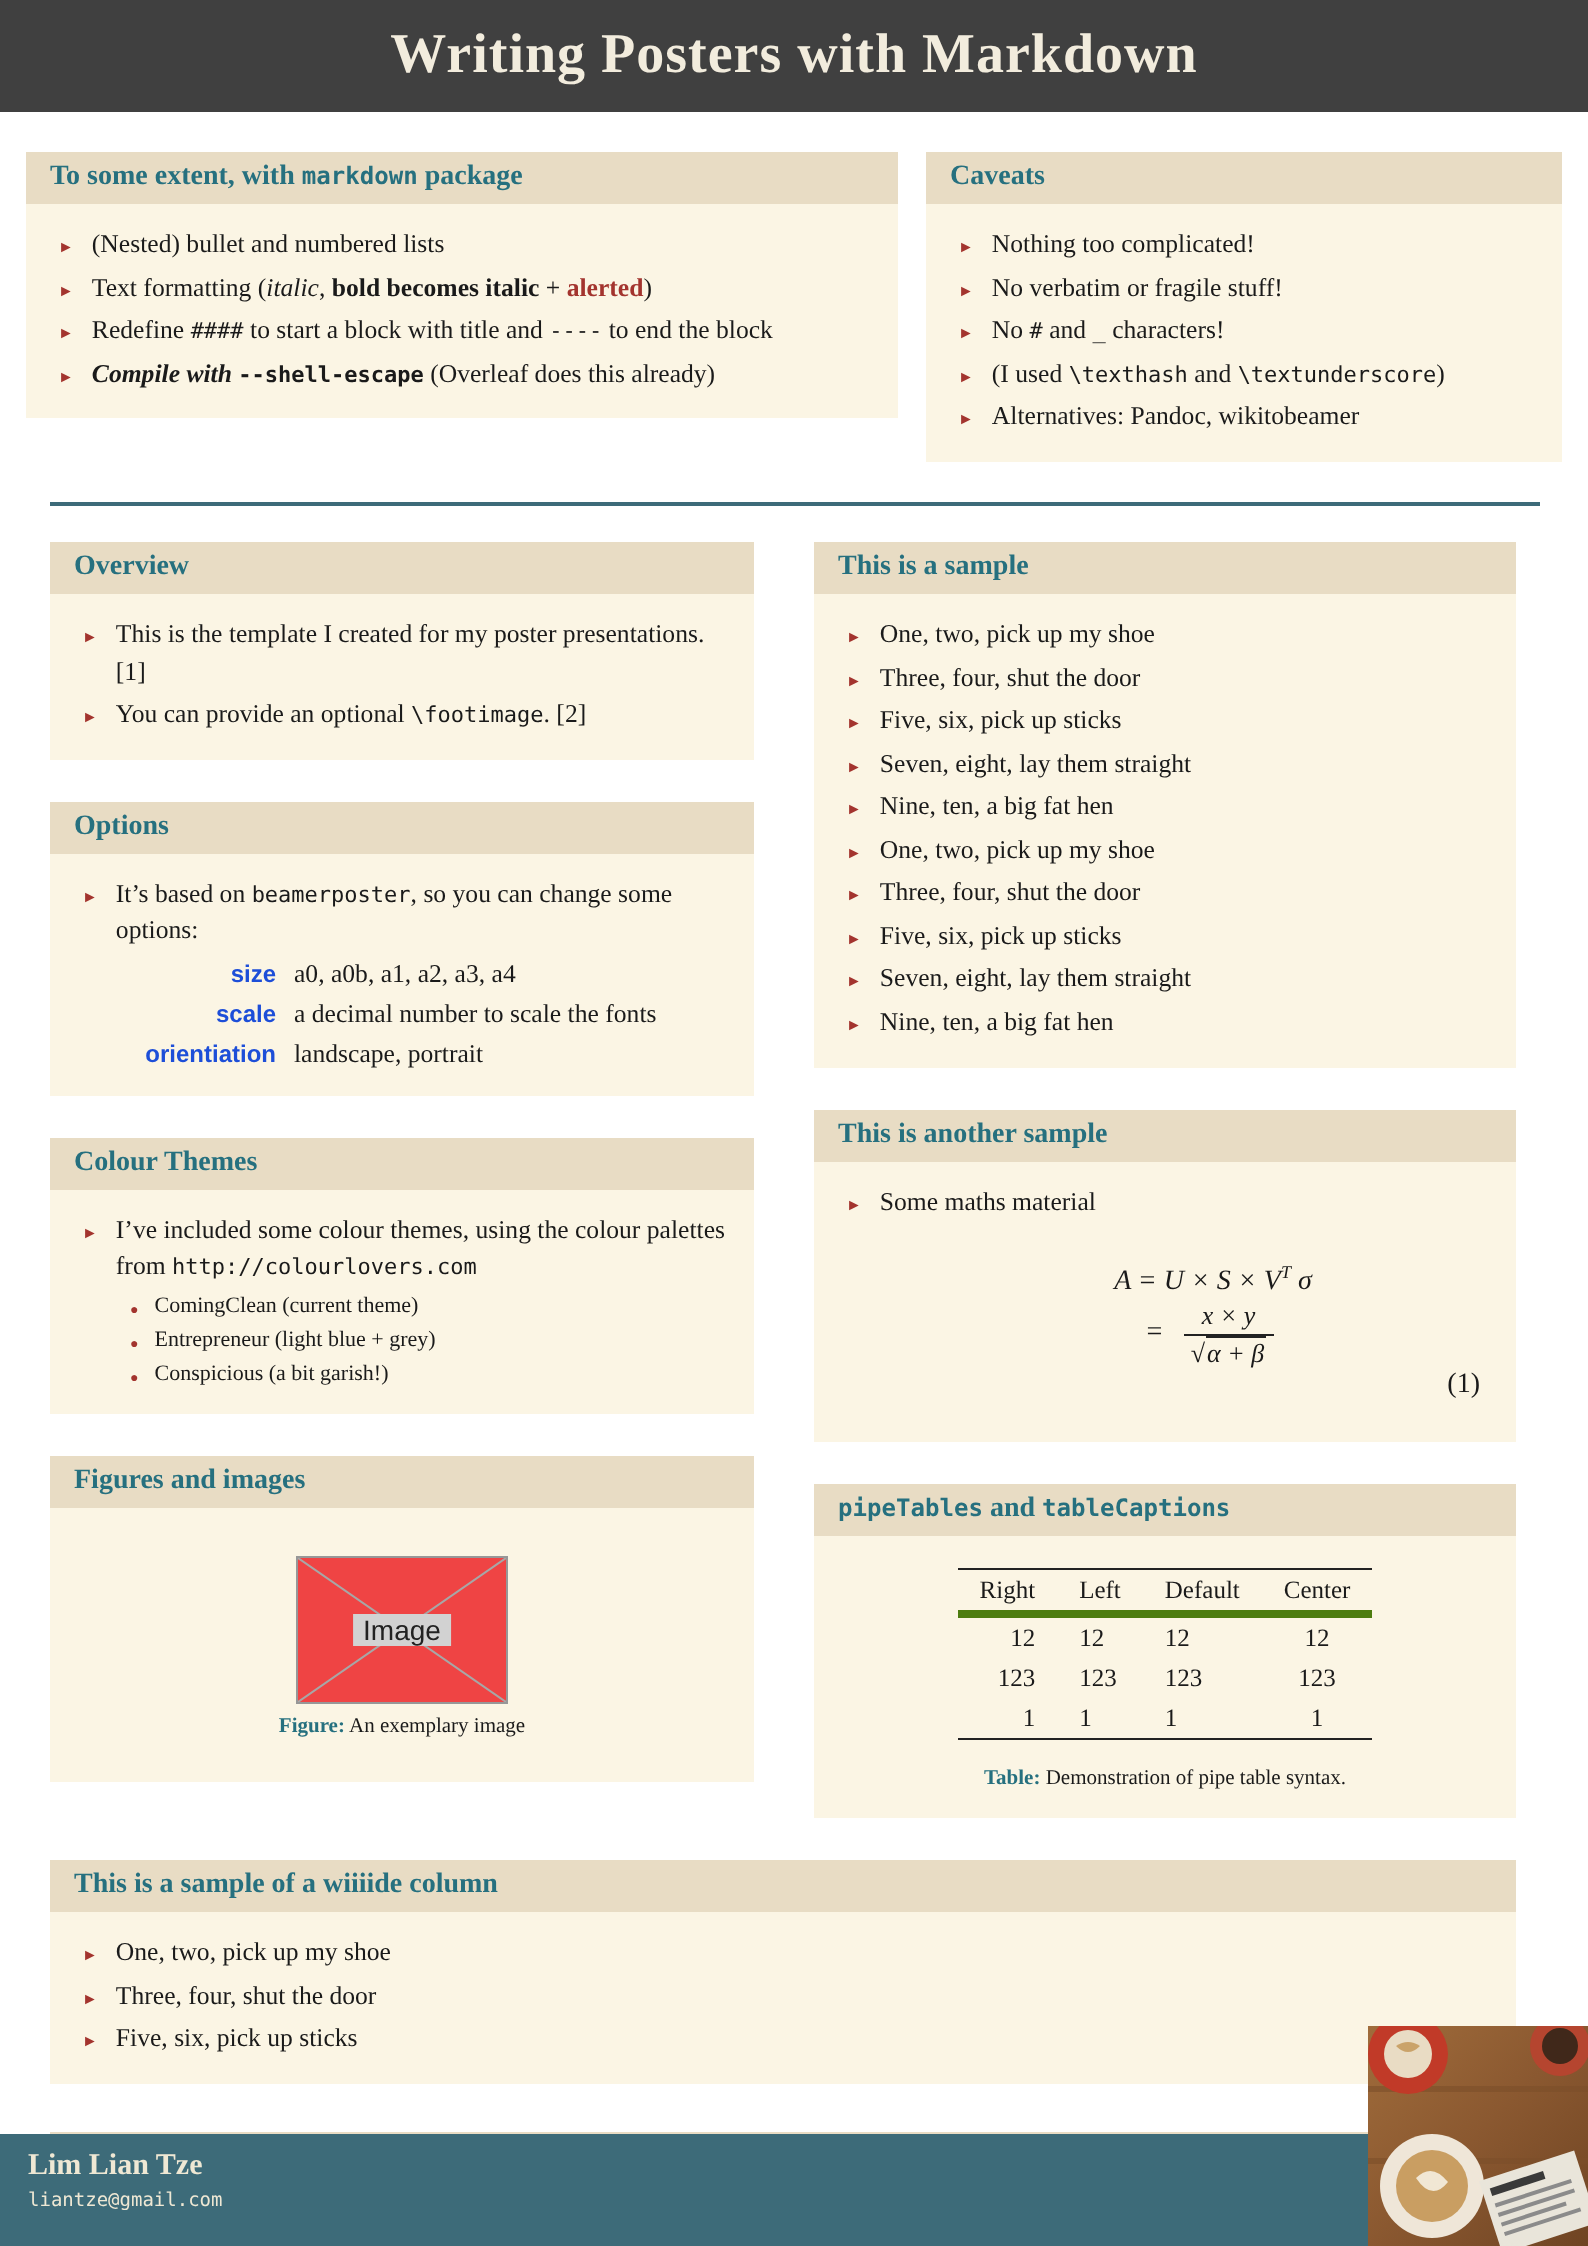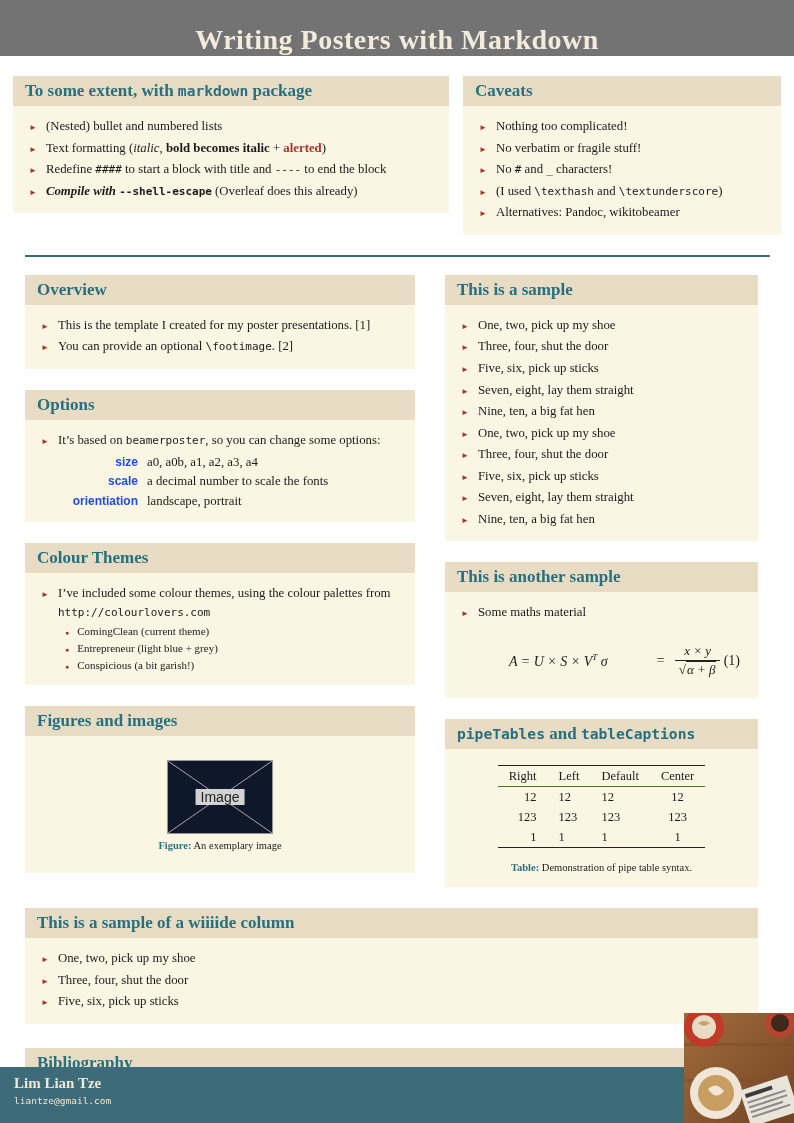--- a/index.html
+++ b/index.html
@@ -2,26 +2,26 @@
 <html><head>
 <meta charset="utf-8">
 <style>
   * { box-sizing: border-box; }
   html,body { margin:0; padding:0; }
   body {
     width:794px; height:1123px; position:relative; overflow:hidden;
     background:#ffffff; font-family:"Liberation Serif", serif; color:#1a1a1a;
   }
   
-  .banner { height:56px; background:#737373; display:flex; align-items:flex-end; justify-content:center; }
+  .banner { height:56px; background:#404040; display:flex; align-items:center; justify-content:center; }
   .banner h1 { margin:0; color:#f2ecdd; font-size:28px; font-weight:bold; letter-spacing:.5px; }
 
   
   .block-title {
-    background:#e8dcc4; color:#26707f; font-weight:bold; font-size:17px;
+    background:#e8dcc4; color:#26707f; font-weight:bold; font-size:14px;
     padding:4px 12px; line-height:1.3;
   }
   .block-body { background:#fbf5e4; padding:8px 10px 10px; }
   .code { font-family:"DejaVu Sans Mono", monospace; font-size:.86em; }
   .bi { font-weight:bold; font-style:italic; }
   .alert { font-weight:bold; color:#a3342e; }
 
   
   ul.blist { list-style:none; margin:2px 0; padding:0; }
   ul.blist li { display:flex; font-size:12.8px; line-height:1.45; margin:3px 0; }
@@ -33,54 +33,54 @@
 
   
   .top-row { display:flex; gap:14px; margin:20px 13px 0; }
   .top-row .block1 { width:436px; flex:none; }
   .top-row .block2 { flex:1; }
 
   .separator { height:2px; background:#3d6b79; margin:20px 24px 0 25px; }
 
   
   .columns { display:flex; gap:30px; margin:18px 36px 0 25px; }
-  .col-left { width:390px; flex:none; }
+  .col-left { width:352px; flex:none; }
   .col-right { flex:1; }
   .columns section { margin-bottom:21px; }
 
   
   .opts { margin-top:3px; }
   .opt-row { display:flex; font-size:12.8px; line-height:1.55; }
   .opt-term { width:112px; text-align:right; padding-right:9px; flex:none;
               color:#1d4ed8; font-weight:bold; font-family:"Liberation Sans", sans-serif; font-size:12px; }
 
   
   .figure-wrap { display:flex; flex-direction:column; align-items:center; padding:16px 0 12px; }
-  .placeholder { width:106px; height:74px; position:relative; background:#0f172a; border:1px solid #979797; }
+  .placeholder { width:106px; height:74px; position:relative; background:#ef4444; border:1px solid #979797; }
   .placeholder svg { position:absolute; left:0; top:0; }
   .placeholder .lbl { position:absolute; left:50%; top:50%; transform:translate(-50%,-50%);
     background:#d2d2d2; padding:0 5px; font-family:"Liberation Sans", sans-serif; font-size:14px; color:#222; }
   .caption { font-size:10.5px; margin-top:6px; }
   .cap-label { color:#26707f; font-weight:bold; }
 
   
-  .math-row { display:flex; align-items:center; font-style:italic; font-size:14px; padding:18px 6px 10px 2px; }
+  .math-row { display:flex; align-items:center; font-style:italic; font-size:14px; padding:18px 6px 10px 2px;flex-direction:column; }
   .math-lhs { margin-left:52px; }
   .math-lhs sup { font-size:9px; }
   .math-mid { display:flex; align-items:center; margin-left:48px; }
   .frac { display:inline-block; text-align:center; font-size:13px; margin-left:10px; }
   .frac .num { display:block; border-bottom:1px solid #222; padding:0 9px 1px; }
   .frac .den { display:block; padding-top:1px; }
   .radicand { border-top:1px solid #222; padding:0 1px; }
   .eqno { margin-left:auto; margin-right:2px; font-style:normal; }
 
   
   .ptable { border-collapse:collapse; margin:8px auto 0; font-size:12.5px; }
   .ptable th, .ptable td { padding:2.5px 11px; font-weight:normal; }
-  .ptable thead th { border-top:1.5px solid #222; border-bottom:1px solid #4d7c0f; }
+  .ptable thead th { border-top:1.5px solid #222; border-bottom:4px solid #4d7c0f; }
   .ptable tbody tr.last td { border-bottom:1.5px solid #222; }
   .col-r { text-align:right; } .col-l { text-align:left; } .col-c { text-align:center; }
   .tcaption { text-align:center; font-size:10.5px; margin-top:14px; padding-bottom:4px; }
 
   
   .wide-block, .bib-block { margin:0 36px 0 25px; }
   .wide-block { margin-bottom:24px; }
   .bib-body { padding:10px 2px 6px; font-size:11px; }
   .bib-entry { display:flex; margin:3px 0; line-height:1.5; }
   .bib-label { width:27px; flex:none; }

